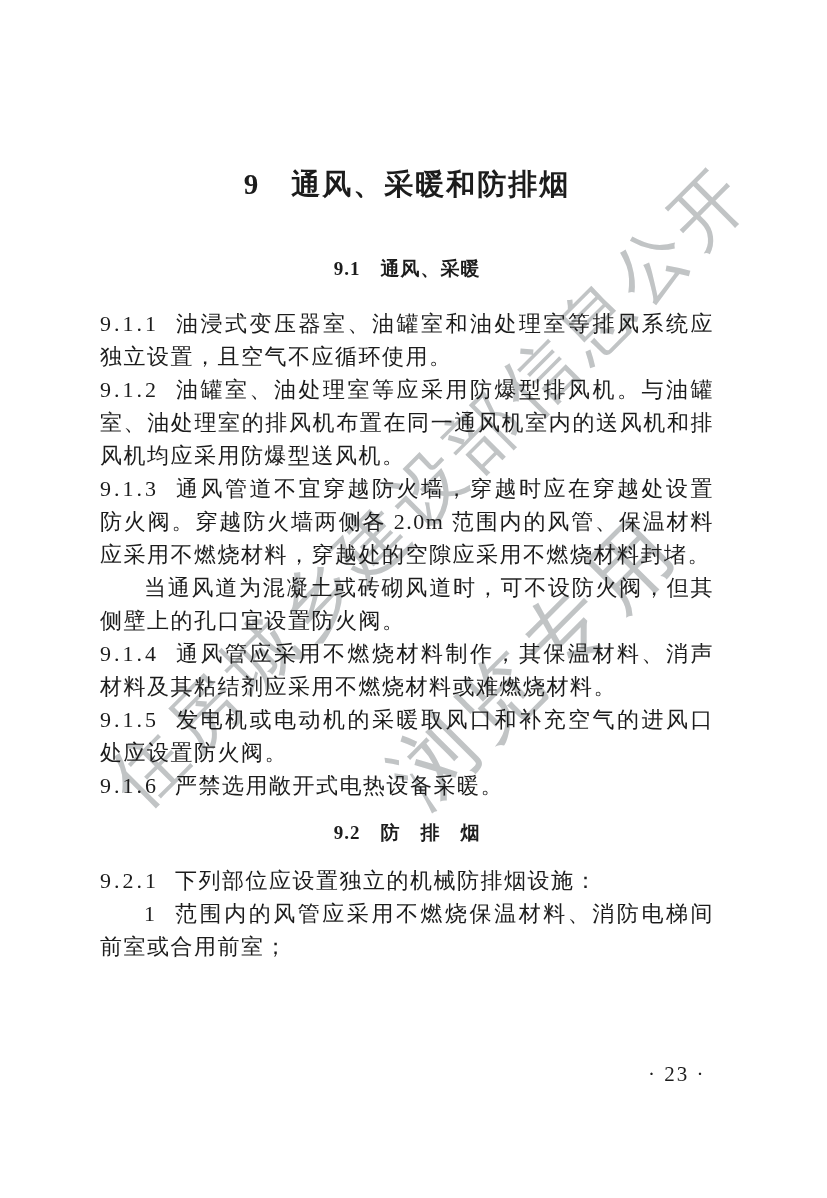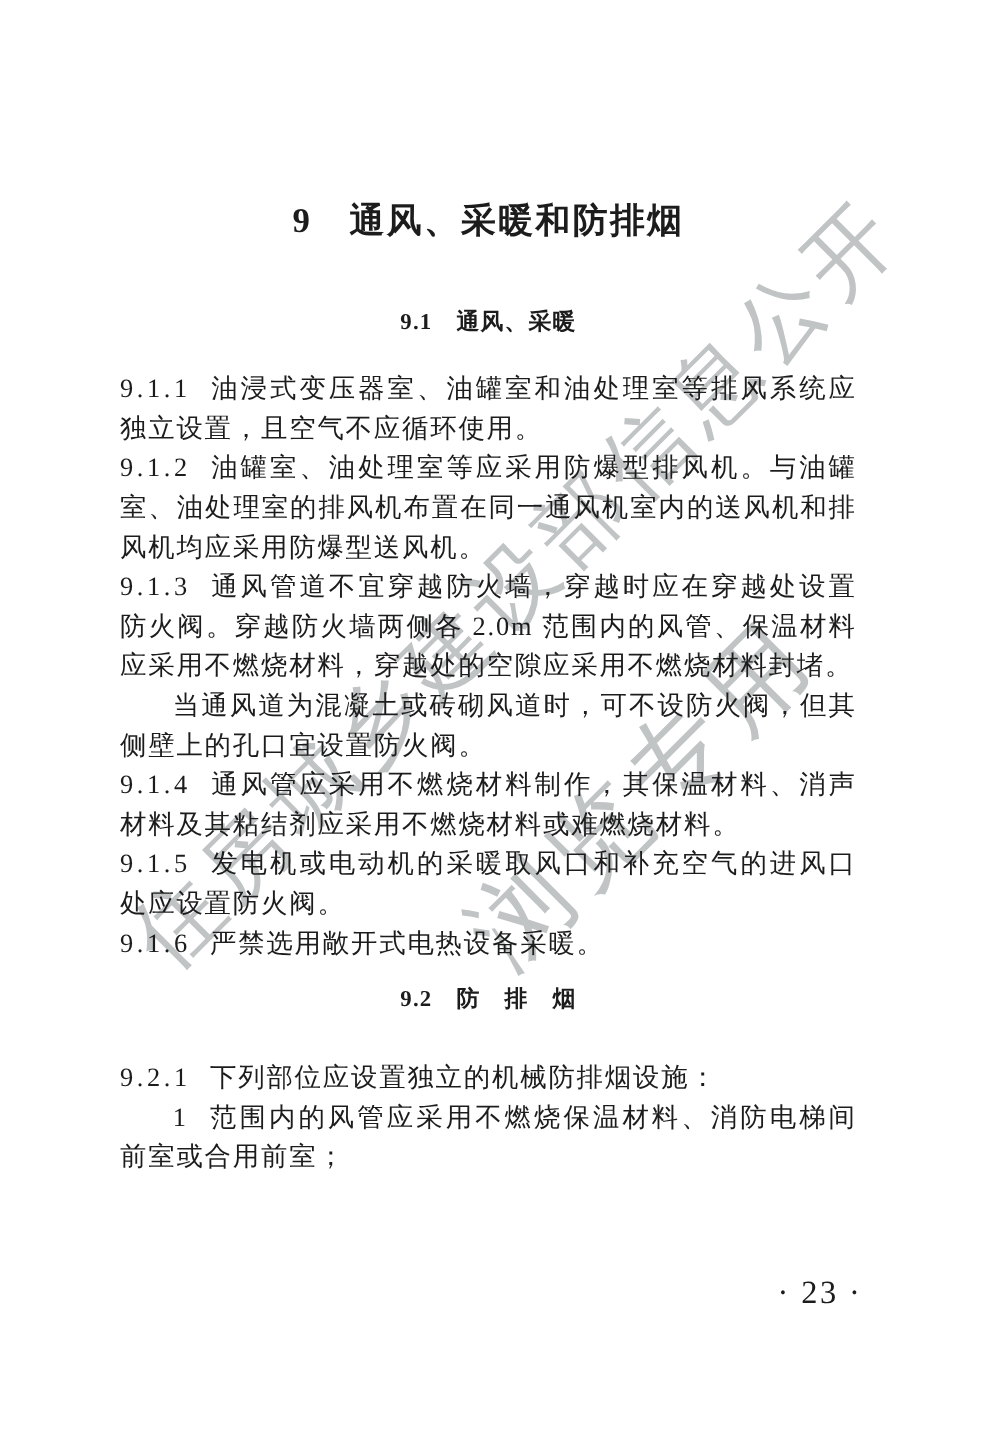--- a/index.html
+++ b/index.html
@@ -43,31 +43,31 @@
     letter-spacing:1px;
   }
   .section-heading.tight { margin-top:17px; }
   .clause {
     margin:0;
     font-size:22px; line-height:33px;
     text-align:justify;
     letter-spacing:1.5px;
   }
   .clause.first-after-heading { margin-top:24px; }
-  .clause.after-92 { margin-top:34px; }
+  .clause.after-92 { margin-top:17px; }
   .clause.indent { text-indent:2em; }
   .cnum {
     font-weight:normal;
     letter-spacing:3px;
     margin-right:16px;
   }
   .page-number {
     position:absolute; z-index:1;
     left:648px; top:1062px;
-    font-size:27px; letter-spacing:2px;
+    font-size:21px; letter-spacing:2px;
     color:#1c1c1c;
   }
 </style>
 </head>
 <body>
 
 <div class="watermark-layer">
   <div class="wm wm-line1">住房城乡建设部信息公开</div>
   <div class="wm wm-line2">浏览专用</div>
 </div>

